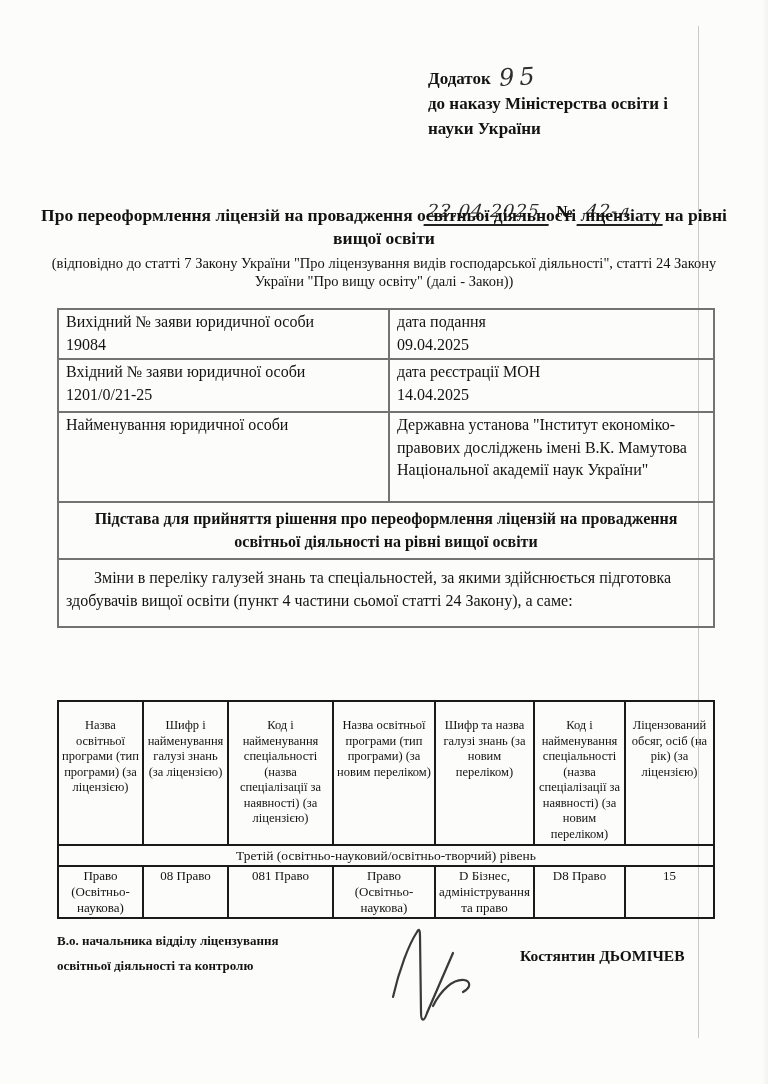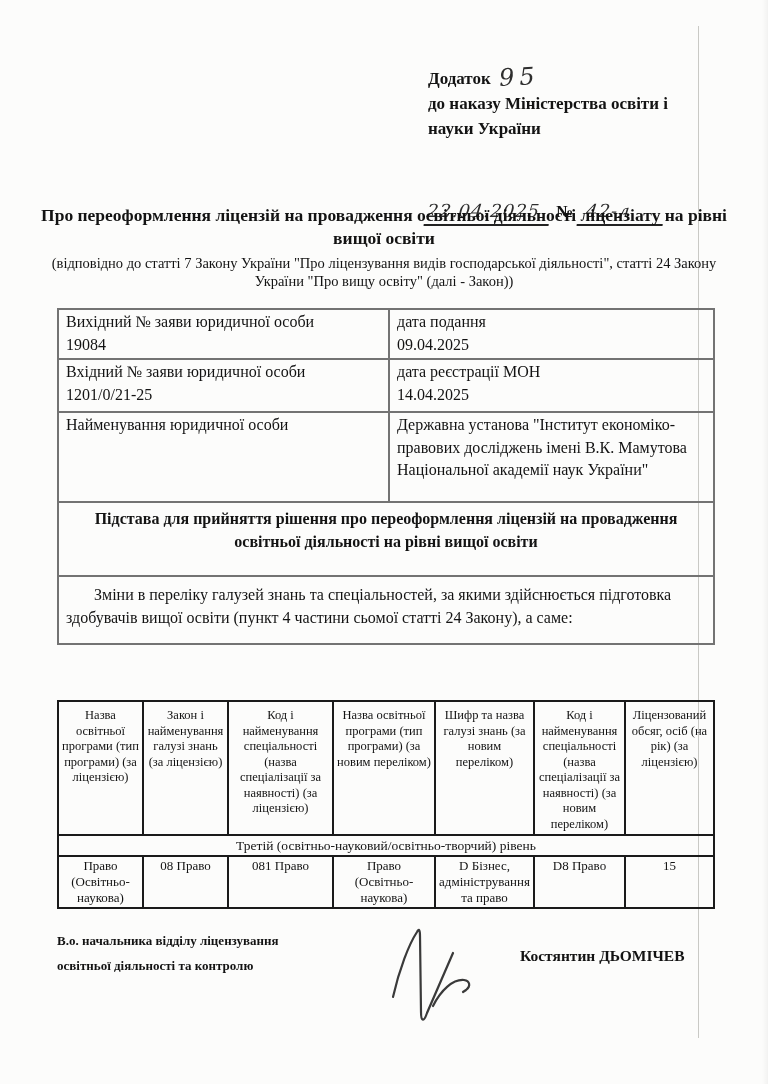--- a/index.html
+++ b/index.html
@@ -48,21 +48,21 @@
   .t1 td { border:2px solid #737373; vertical-align:top; padding:1px 7px;
     line-height:22.5px; white-space:pre-line; }
   .t1 .basis-head { text-align:center; font-weight:bold; padding-top:5px; }
   .t1 .basis-body { text-indent:28px; padding-top:7px; }
 
   
   table.t2 { position:absolute; left:57px; top:700px; width:656px;
     border-collapse:collapse; table-layout:fixed; }
   .t2 th, .t2 td { border:2px solid #1a1a1a; vertical-align:top; }
   .t2 th { font-weight:normal; font-size:12.5px; line-height:15.5px;
-    padding:6px 2px 2px; }
+    padding:16px 2px 2px; }
   .t2 td.level { text-align:center; font-size:13.5px; line-height:17px; padding:1px 20px; }
   .t2 td.cell { font-size:13px; line-height:16px; padding:1px 3px; text-align:center; }
 
   
   .sig-position { position:absolute; left:57px; top:928px; width:330px;
     font-weight:bold; font-size:13px; line-height:25px; white-space:pre-line; }
   .sig-name { position:absolute; left:520px; top:947px; width:210px;
     font-weight:bold; font-size:15.5px; }
   .sig-svg { position:absolute; left:380px; top:912px; }
 </style>
@@ -109,21 +109,21 @@
     <tr style="height:53px">
       <td>Вхідний № заяви юридичної особи
 1201/0/21-25</td>
       <td>дата реєстрації МОН
 14.04.2025</td>
     </tr>
     <tr style="height:90px">
       <td>Найменування юридичної особи</td>
       <td>Державна установа "Інститут економіко-правових досліджень імені В.К. Мамутова Національної академії наук України"</td>
     </tr>
-    <tr style="height:74px">
+    <tr style="height:57px">
       <td class="basis-head" colspan="2">Підстава для прийняття рішення про переоформлення ліцензій на провадження освітньої діяльності на рівні вищої освіти</td>
     </tr>
     <tr style="height:68px">
       <td class="basis-body" colspan="2">Зміни в переліку галузей знань та спеціальностей, за якими здійснюється підготовка здобувачів вищої освіти (пункт 4 частини сьомої статті 24 Закону), а саме:</td>
     </tr>
   </tbody>
     </table>
 
   <table class="t2">
     <colgroup>
@@ -131,21 +131,21 @@
         <col style="width:85px">
         <col style="width:105px">
       <col style="width:102px">
         <col style="width:99px">
         <col style="width:91px">
         <col style="width:89px">
     </colgroup>
     <tbody>
         <tr style="height:125px">
       <th>Назва освітньої програми (тип програми) (за ліцензією)</th>
-      <th>Закон і найменування галузі знань (за ліцензією)</th>
+      <th>Шифр і найменування галузі знань (за ліцензією)</th>
       <th>Код і найменування спеціальності (назва спеціалізації за наявності) (за ліцензією)</th>
       <th>Назва  освітньої програми (тип програми) (за новим переліком)</th>
       <th>Шифр та назва галузі знань (за новим переліком)</th>
       <th>Код і найменування спеціальності (назва спеціалізації за наявності) (за новим переліком)</th>
       <th>Ліцензований обсяг, осіб (на рік) (за ліцензією)</th>
     </tr>
     <tr style="height:21px">
       <td class="level" colspan="7">Третій (освітньо-науковий/освітньо-творчий) рівень</td>
     </tr>
     <tr style="height:51px">

